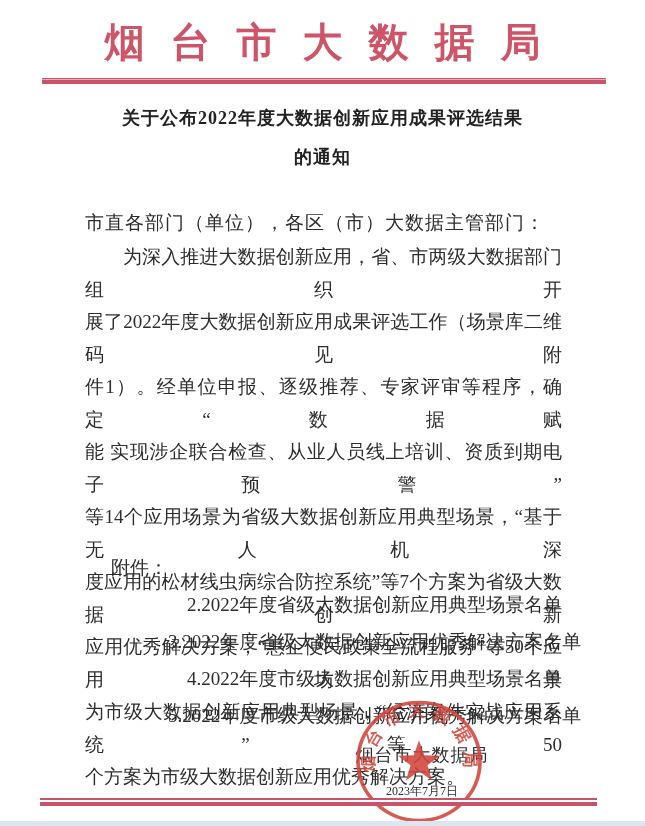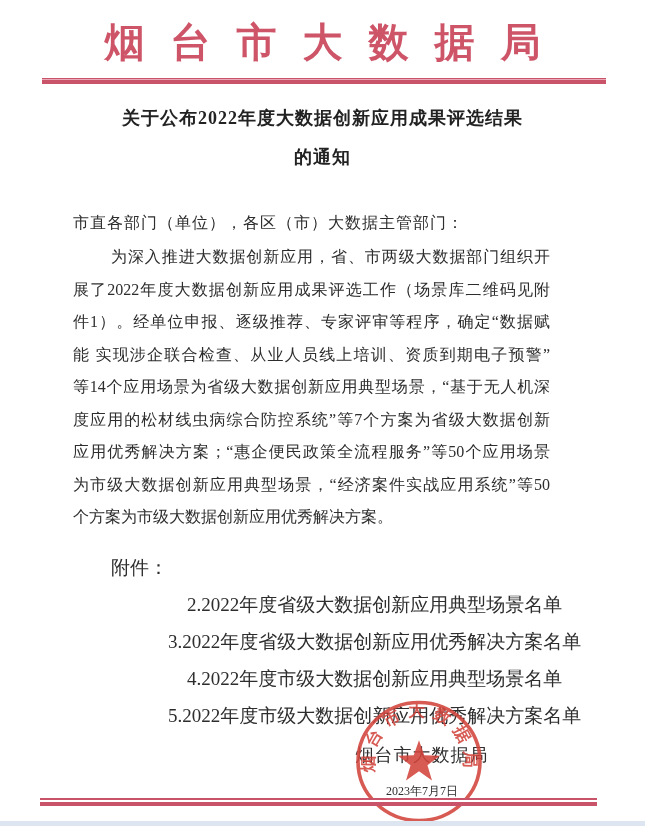--- a/index.html
+++ b/index.html
@@ -45,22 +45,22 @@
   .doc-title{
     position:absolute;top:99px;left:40px;right:40px;
     text-align:center;
     font-size:18px;line-height:39px;
     font-weight:900;
     color:#222;
     letter-spacing:1px;
   }
   
   .body-block{
-    position:absolute;top:205px;left:73px;width:477px;
-    font-size:16px;
+    position:absolute;top:205px;left:85px;width:477px;
+    font-size:19px;
     color:var(--text-color);
   }
   .salutation{
     line-height:36px;
     letter-spacing:1px;
     white-space:nowrap;
   }
   .para-line{
     line-height:32.5px;
     text-align:justify;

